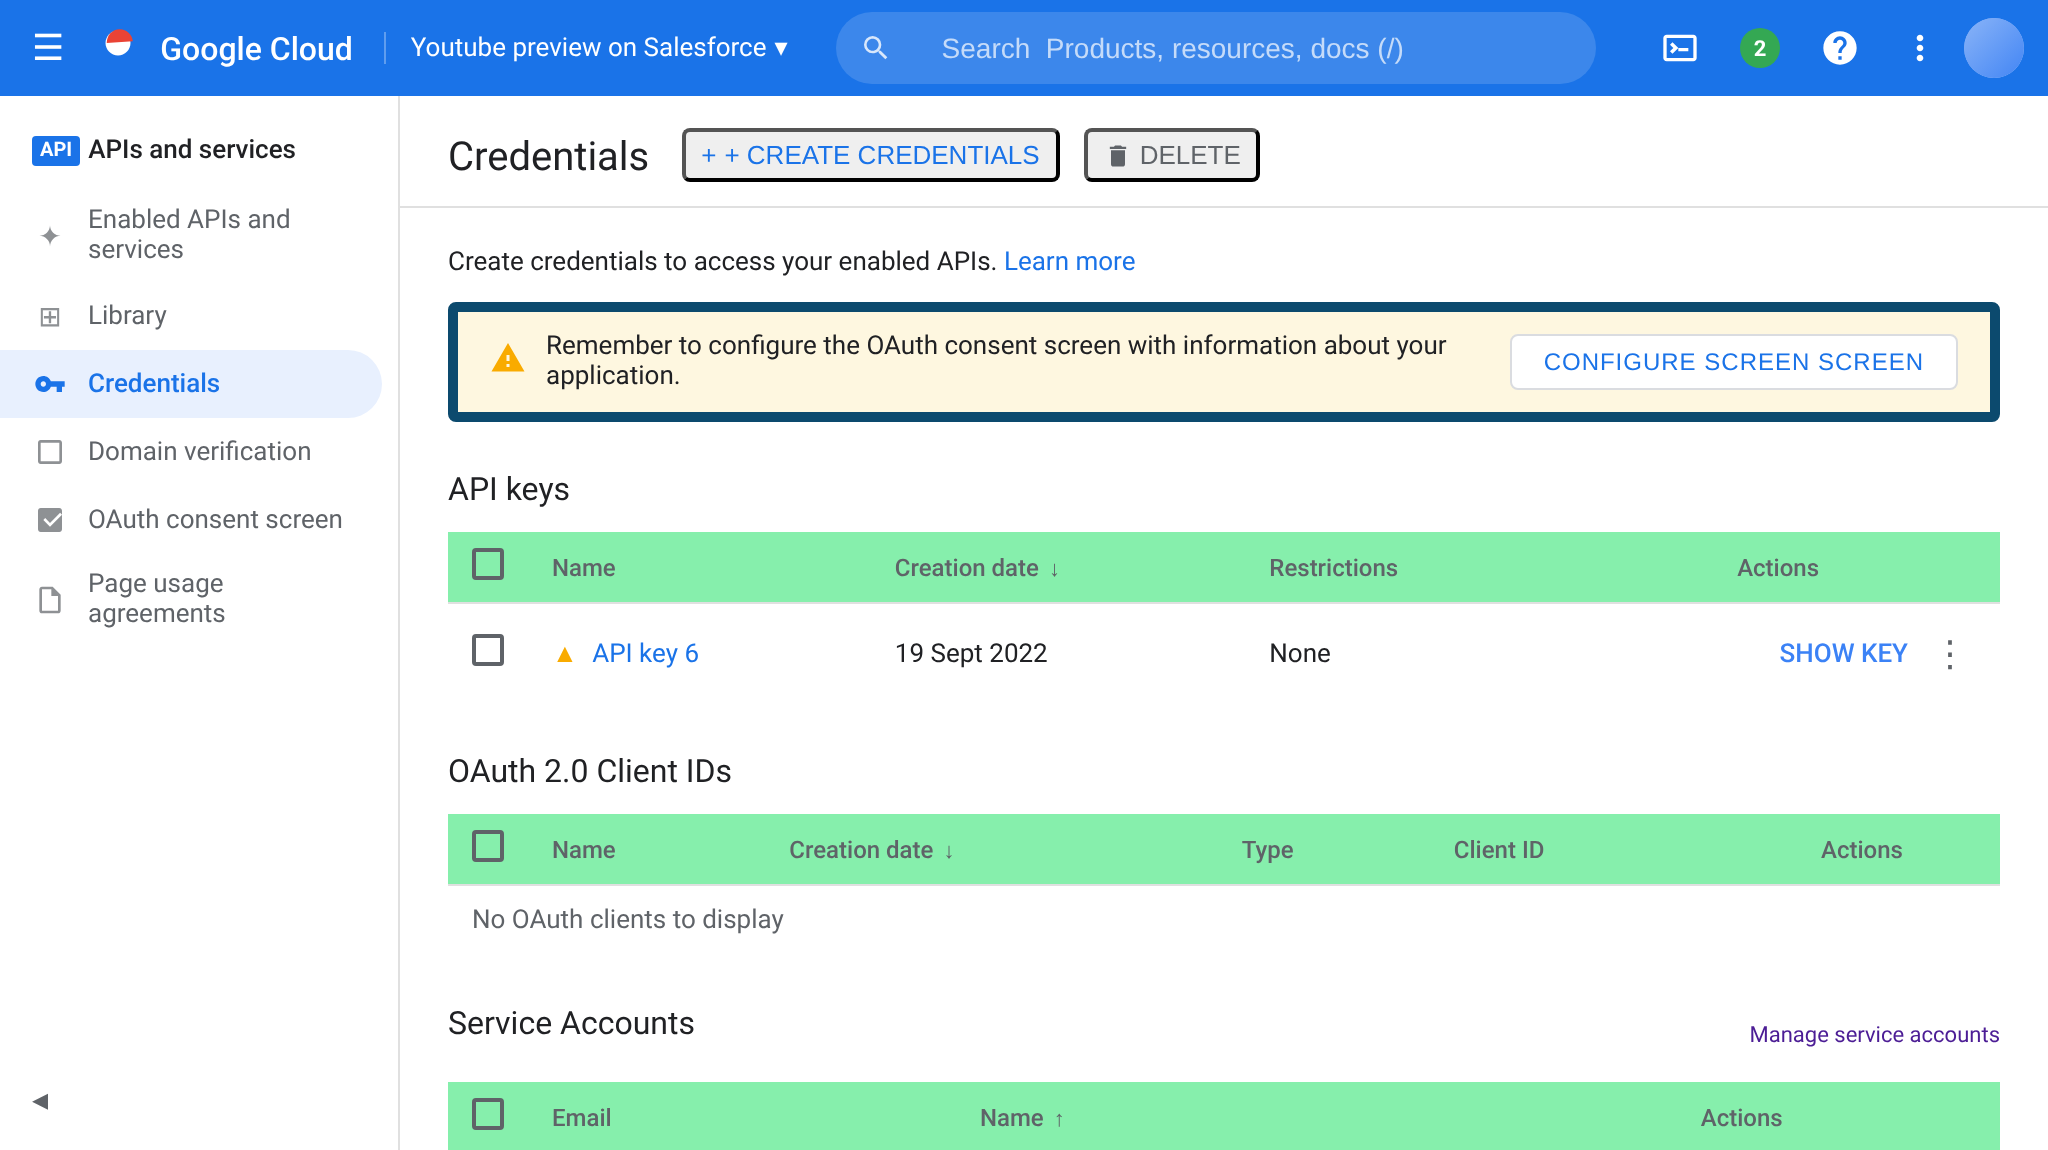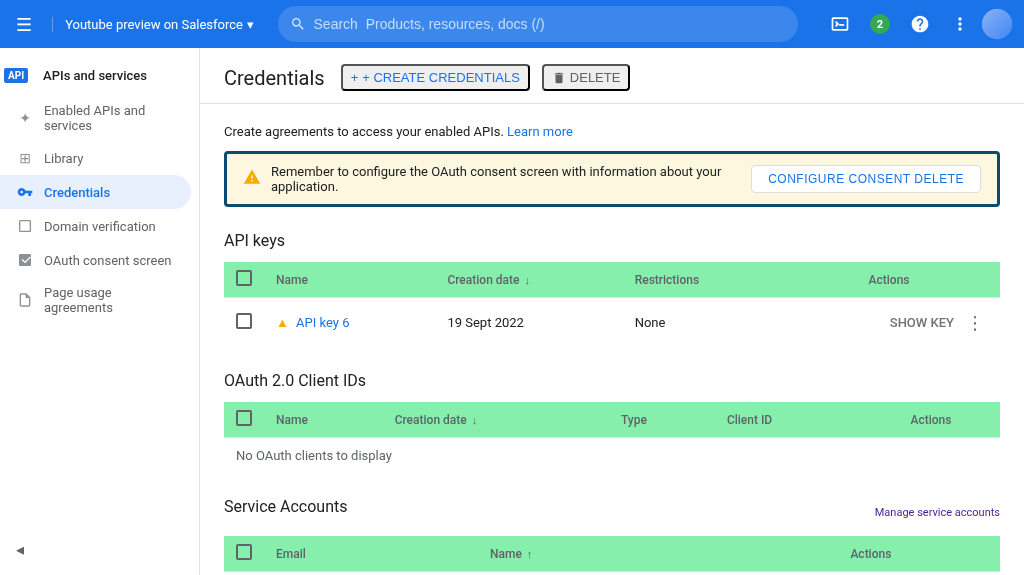--- a/index.html
+++ b/index.html
@@ -25,21 +25,21 @@
     .top-nav .search-bar {
       flex: 1;
       max-width: 560px;
       margin: 0 16px;
       background: rgba(255,255,255,0.15);
       border-radius: 24px;
       display: flex;
       align-items: center;
       padding: 0 12px;
       height: 36px;
-      gap: 8px;
+      gap: 25px;
     }
     .top-nav .search-bar input {
       background: transparent;
       border: none;
       outline: none;
       color: white;
       font-size: 14px;
       flex: 1;
     }
     .top-nav .search-bar input::placeholder { color: rgba(255,255,255,0.7); }
@@ -58,22 +58,22 @@
 
     
     .sidebar {
       width: 200px;
       background: white;
       border-right: 1px solid #e0e0e0;
       padding: 8px 0;
       flex-shrink: 0;
     }
     .sidebar-header {
-      display: flex; align-items: flex-start; gap: 15px;
-      padding: 12px 4px;
+      display: flex; align-items: flex-start; gap: 4px;
+      padding: 12px 16px;
       font-size: 13px; font-weight: 500; color: #202124;
     }
     .sidebar-header .api-badge {
       background: #1a73e8; color: white;
       font-size: 10px; font-weight: 700;
       padding: 2px 4px; border-radius: 2px;
     }
     .sidebar-item {
       display: flex; align-items: center; gap: 10px;
       padding: 8px 16px;
@@ -110,21 +110,21 @@
     }
 
     
     .content-inner { padding: 20px 24px; }
     .description { font-size: 13px; color: #202124; margin-bottom: 12px; }
     .description a { color: #1a73e8; text-decoration: none; }
 
     
     .warning-banner {
       display: flex; align-items: center; justify-content: space-between;
-      background: #fef7e0; border: 3px solid #0c4a6e;
+      background: #fef7e0; border: 5px solid #0c4a6e;
       border-radius: 4px; padding: 10px 16px;
       margin-bottom: 24px;
     }
     .warning-content { display: flex; align-items: center; gap: 10px; }
     .warning-icon { color: #f9ab00; font-size: 16px; }
     .warning-text { font-size: 13px; color: #202124; }
     .configure-btn {
       background: white; border: 1px solid #dadce0;
       color: #1a73e8; font-size: 12px; font-weight: 500;
       padding: 6px 16px; border-radius: 4px; cursor: pointer;
@@ -150,21 +150,21 @@
       font-size: 13px; color: #202124;
       border-bottom: 1px solid #f1f3f4;
     }
     .table tr:last-child td { border-bottom: none; }
     .table .checkbox-col { width: 40px; }
     .table .actions-col { text-align: center; }
     .table .sort-icon { font-size: 11px; margin-left: 2px; color: #5f6368; }
     .empty-row td { color: #5f6368; font-size: 13px; }
 
     .show-key-btn {
-      color: #737373; font-size: 13px; font-weight: 500;
+      color: #3b82f6; font-size: 13px; font-weight: 500;
       cursor: pointer; padding: 4px;
     }
     .more-btn { color: #5f6368; cursor: pointer; font-size: 18px; padding: 4px; vertical-align: middle; }
     .api-key-link { color: #1a73e8; text-decoration: none; cursor: pointer; }
     .warn-icon-sm { color: #f9ab00; font-size: 13px; margin-right: 4px; }
     .actions-cell { display: flex; align-items: center; justify-content: flex-end; gap: 4px; }
 
     
     .checkbox { 
       width: 16px; height: 16px; border: 2px solid #5f6368;
@@ -173,20 +173,29 @@
 
     
     .sidebar-wrapper { position: relative; }
   </style>
 </head>
 <body>
 
 <nav class="top-nav">
   <span class="hamburger">☰</span>
 
+  <div class="logo">
+
+    <svg width="30" height="30" viewBox="0 0 24 24">
+      <path fill="#4285F4" d="M12 6.5c1.93 0 3.5 1.57 3.5 3.5s-1.57 3.5-3.5 3.5S8.5 11.93 8.5 10s1.57-3.5 3.5-3.5z"></path>
+      <path fill="white" d="M12 5c-2.76 0-5 2.24-5 5s2.24 5 5 5 5-2.24 5-5-2.24-5-5-5z"></path>
+      <path fill="#EA4335" d="M17.92 9.25c-.28-2.63-2.49-4.75-5.17-4.75C9.57 4.5 7.5 7.01 7.5 10"></path>
+    </svg>
+    <span>Google Cloud</span>
+  </div>
 
   <div class="project-selector">
     <span>Youtube preview on Salesforce</span>
     <span>▾</span>
   </div>
 
   <div class="search-bar">
     <svg width="16" height="16" viewBox="0 0 24 24" fill="white" opacity="0.8">
       <path d="M15.5 14h-.79l-.28-.27A6.47 6.47 0 0 0 16 9.5 6.5 6.5 0 1 0 9.5 16c1.61 0 3.09-.59 4.23-1.57l.27.28v.79l5 4.99L20.49 19l-4.99-5zm-6 0C7.01 14 5 11.99 5 9.5S7.01 5 9.5 5 14 7.01 14 9.5 11.99 14 9.5 14z"></path>
     </svg>
@@ -290,35 +299,35 @@
           <svg width="14" height="14" viewBox="0 0 24 24" fill="#5f6368">
             <path d="M6 19c0 1.1.9 2 2 2h8c1.1 0 2-.9 2-2V7H6v12zM19 4h-3.5l-1-1h-5l-1 1H5v2h14V4z"></path>
           </svg>
           <span>DELETE</span>
         </button>
       </div>
     </div>
 
     <div class="content-inner">
       <p class="description">
-        <span>Create agreements to access your enabled APIs.</span>
+        <span>Create credentials to access your enabled APIs.</span>
         <a href="#">Learn more</a>
       </p>
 
       <div class="warning-banner">
         <div class="warning-content">
           <span class="warning-icon">
             <svg width="18" height="18" viewBox="0 0 24 24" fill="#f9ab00">
               <path d="M1 21h22L12 2 1 21zm12-3h-2v-2h2v2zm0-4h-2v-4h2v4z"></path>
             </svg>
           </span>
           <span class="warning-text">Remember to configure the OAuth consent screen with information about your application.</span>
         </div>
         <button class="configure-btn">
-          <span>CONFIGURE CONSENT DELETE</span>
+          <span>CONFIGURE SCREEN SCREEN</span>
         </button>
       </div>
 
       <div class="section">
         <h2 class="section-title">API keys</h2>
         <table class="table">
           <thead>
             <tr>
               <th class="checkbox-col">
                 <span class="checkbox"></span>

